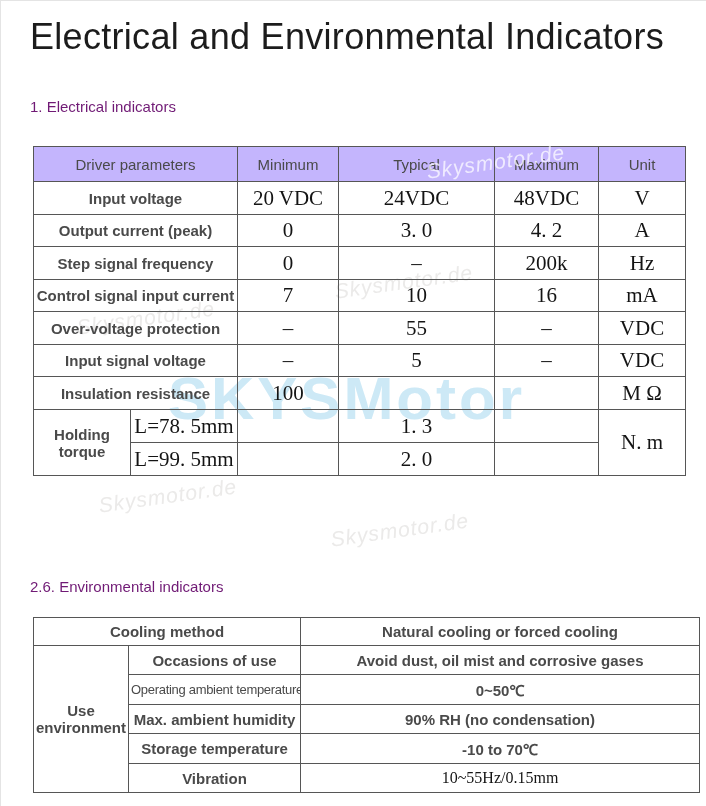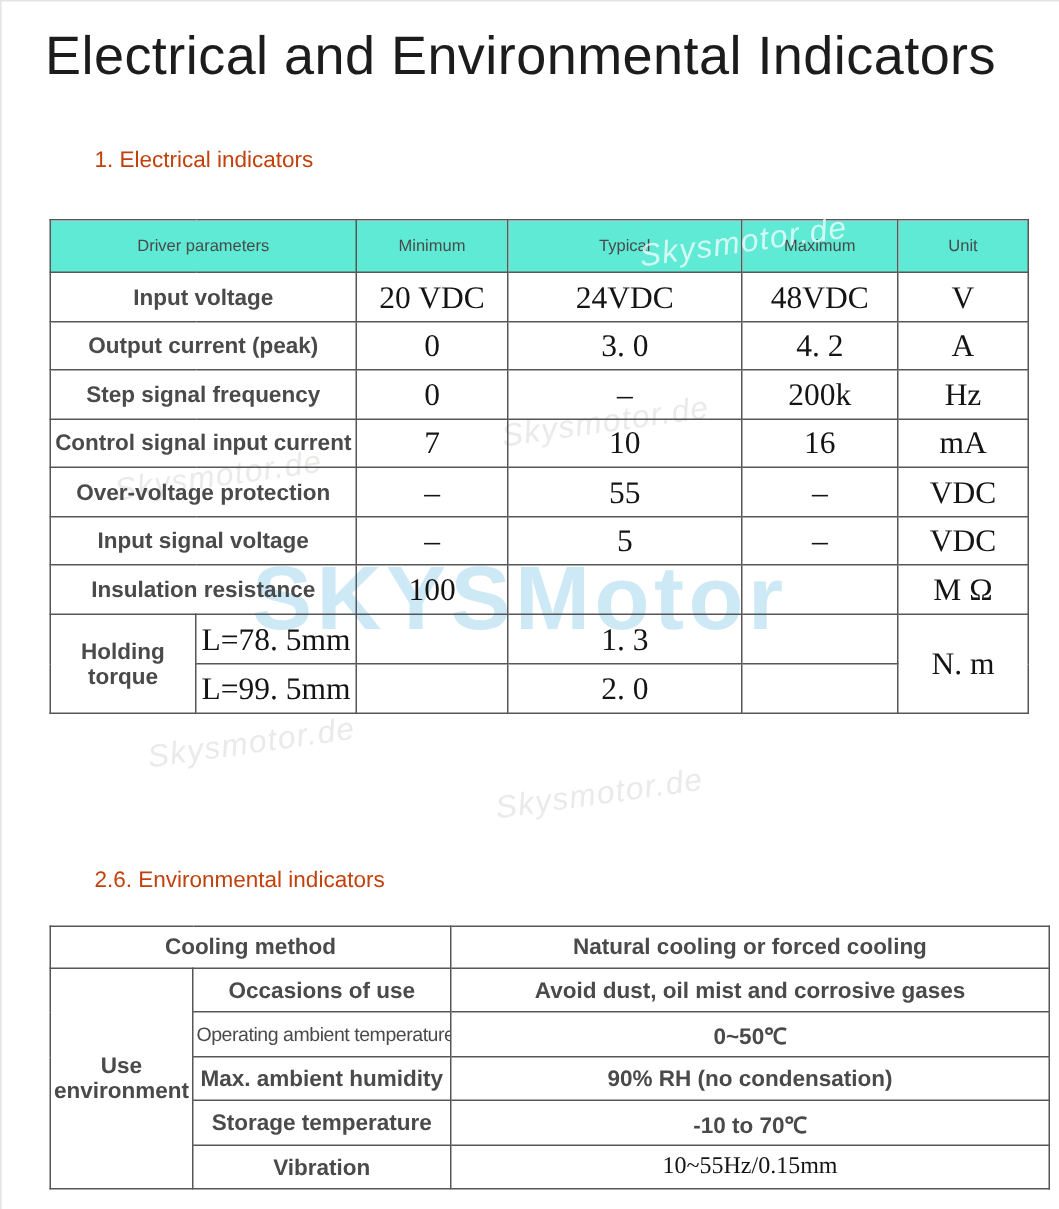--- a/index.html
+++ b/index.html
@@ -13,21 +13,21 @@
   .page-edge-top { position:absolute; left:0; top:0; width:706px; height:1px; background:#e4e4e4; }
   .page-edge-left { position:absolute; left:0; top:0; width:1px; height:806px; background:#e4e4e4; }
 
   .doc-title {
     position:absolute; left:30px; top:16px;
     font-size:36px; color:#1c1c1c; letter-spacing:0.3px;
     white-space:nowrap;
   }
   .section-heading {
     position:absolute; left:30px;
-    font-size:15px; color:#c2410c; white-space:nowrap;margin-left:33px;
+    font-size:15px; color:#701a75; white-space:nowrap;
   }
   .sec1 { top:98px; }
   .sec2 { top:578px; }
 
   
   .wm-big {
     position:absolute; left:168px; top:366px;
     font-size:60px; font-weight:bold; letter-spacing:3px;
     color:#cde9f6; z-index:0; white-space:nowrap; line-height:1.1;
   }
@@ -48,22 +48,22 @@
   }
   #electrical    { left:33px; top:146px; width:652px; }
   #environmental { left:33px; top:617px; width:666px; }
 
   td, th {
     border:1px solid #565656;
     padding:0 2px; text-align:center; vertical-align:middle;
     overflow:hidden;
   }
   th {
-    background:#5eead4; font-weight:normal;
-    color:#4a4a4a; font-size:11px;
+    background:#c4b5fd; font-weight:normal;
+    color:#4a4a4a; font-size:15px;
   }
   .lbl { color:#4a4a4a; font-size:15px; background:transparent;font-weight:bold; }
   .lbl-tight { color:#4a4a4a; font-size:13px; letter-spacing:-0.3px; white-space:nowrap; }
   .val {
     font-family:"Liberation Serif", serif;
     font-size:21px; color:#141414; background:transparent;
   }
 </style>
 </head>
 <body>

